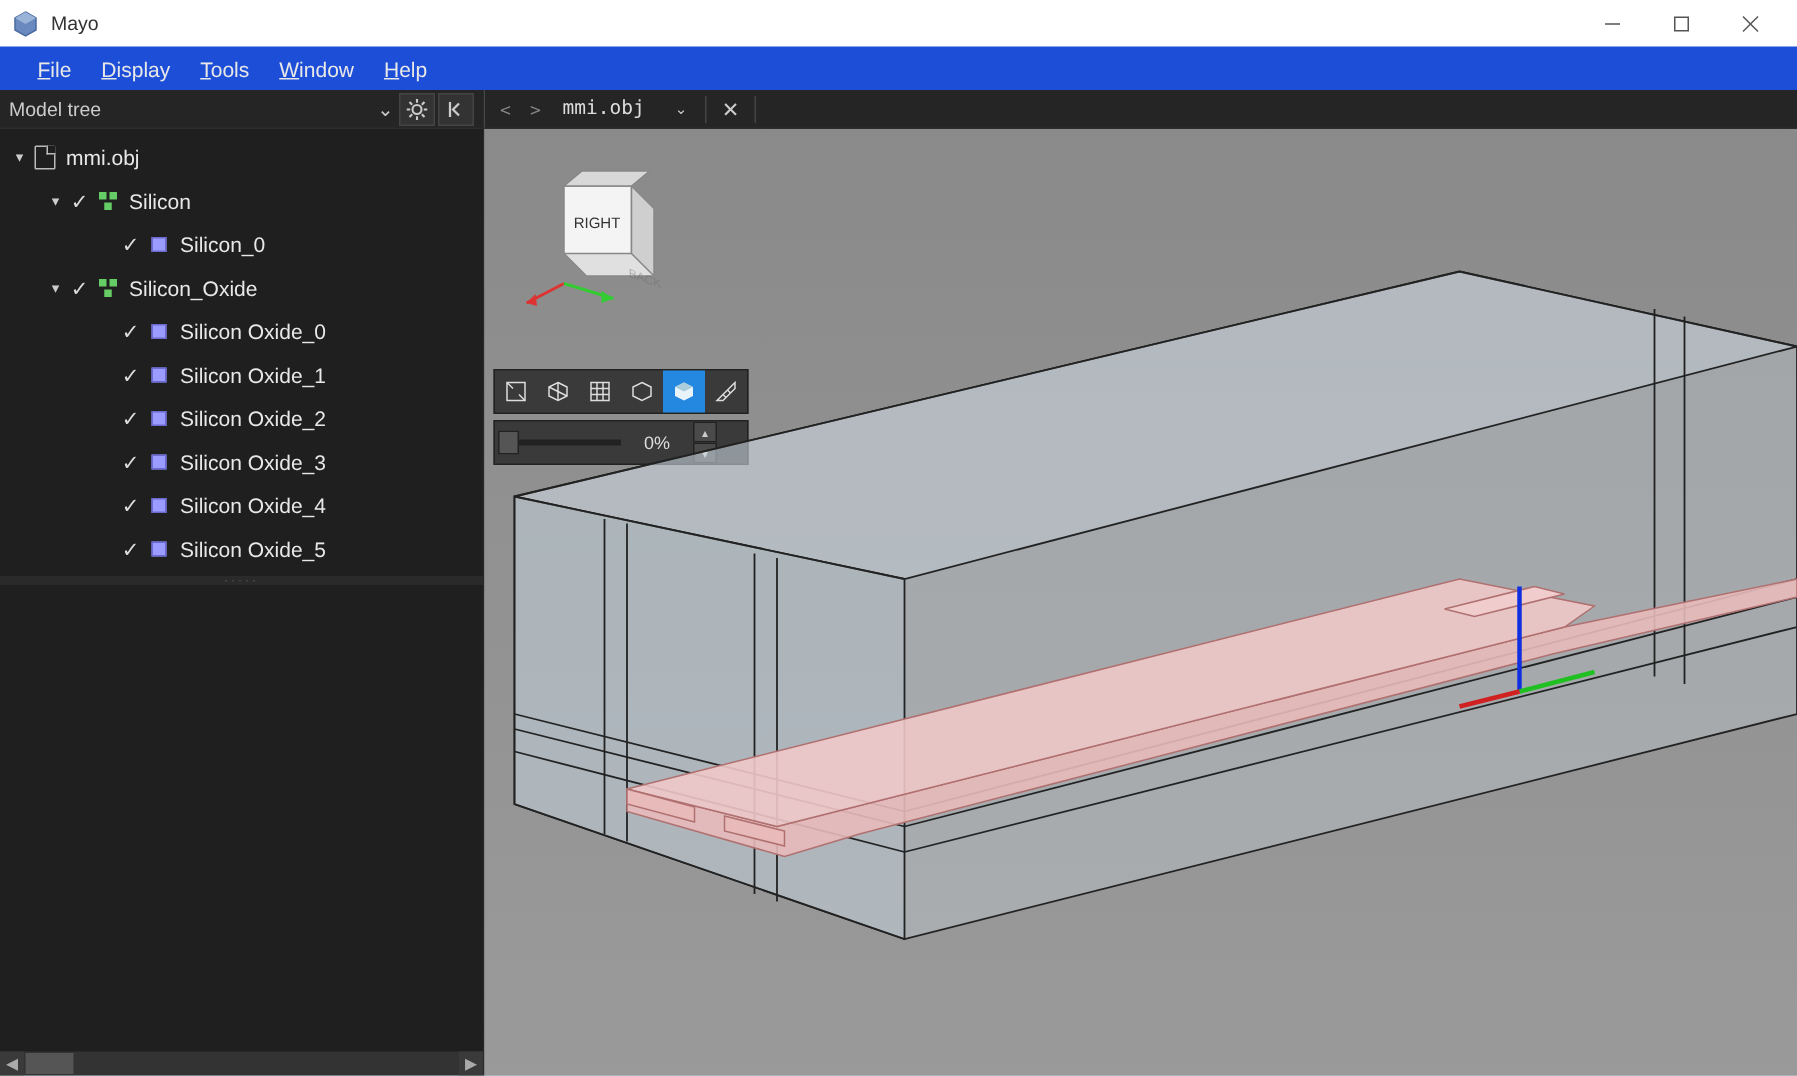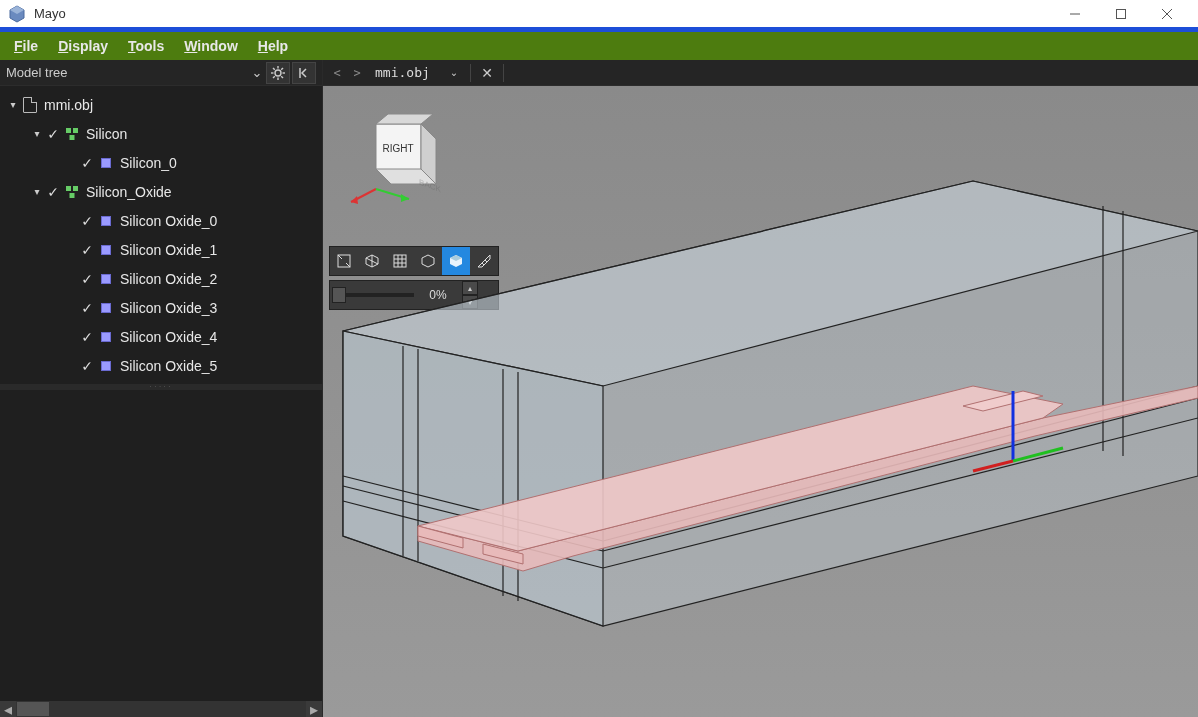--- a/index.html
+++ b/index.html
@@ -1,27 +1,27 @@
 <!DOCTYPE html>
 <html><head>
 <meta charset="utf-8">
 <style>
   * { box-sizing: border-box; margin: 0; padding: 0; font-family: "Segoe UI", Arial, sans-serif; }
   body { width: 1198px; height: 717px; overflow: hidden; background: #fff; }
 
   
-  .titlebar { height: 32px; background: #fff; display: flex; align-items: center; padding: 0 8px; border-bottom: 5px solid #1d4ed8; }
+  .titlebar { height: 32px; background: #fff; display: flex; align-items: center; padding: 0 8px; border-bottom: 1px solid #1d4ed8; }
   .titlebar .app-icon { width: 18px; height: 18px; margin-right: 8px; }
   .titlebar .title { flex: 0 0 auto; color: #333; font-size: 13px; }
   .titlebar .spacer { flex: 1; }
   .win-btn { width: 46px; height: 32px; display: flex; align-items: center; justify-content: center; color: #333; }
   .win-btn svg { stroke: #555; }
 
   
-  .menubar { height: 28px; background: #4d7c0f; display: flex; align-items: center; padding: 0 4px; font-weight: bold; }
+  .menubar { height: 28px; background: #1d4ed8; display: flex; align-items: center; padding: 0 15px; }
   .menubar .menu-item { color: #e8e8e8; font-size: 14px; padding: 3px 10px; cursor: default; }
   .menubar .menu-item .ul { text-decoration: underline; }
 
   
   .content { display: flex; height: calc(717px - 32px - 28px); background: #7dd3fc; }
 
   
   .sidebar { width: 323px; background: #1f1f1f; display: flex; flex-direction: column; border-right: 1px solid #2a2a2a; }
   .panel-header { height: 26px; display: flex; align-items: center; padding: 0 6px; background: #252525; border-bottom: 1px solid #2c2c2c; font-family: "Consolas", monospace; color: #ccc; font-size: 13px; }
   .panel-header .label { flex: 1; }

